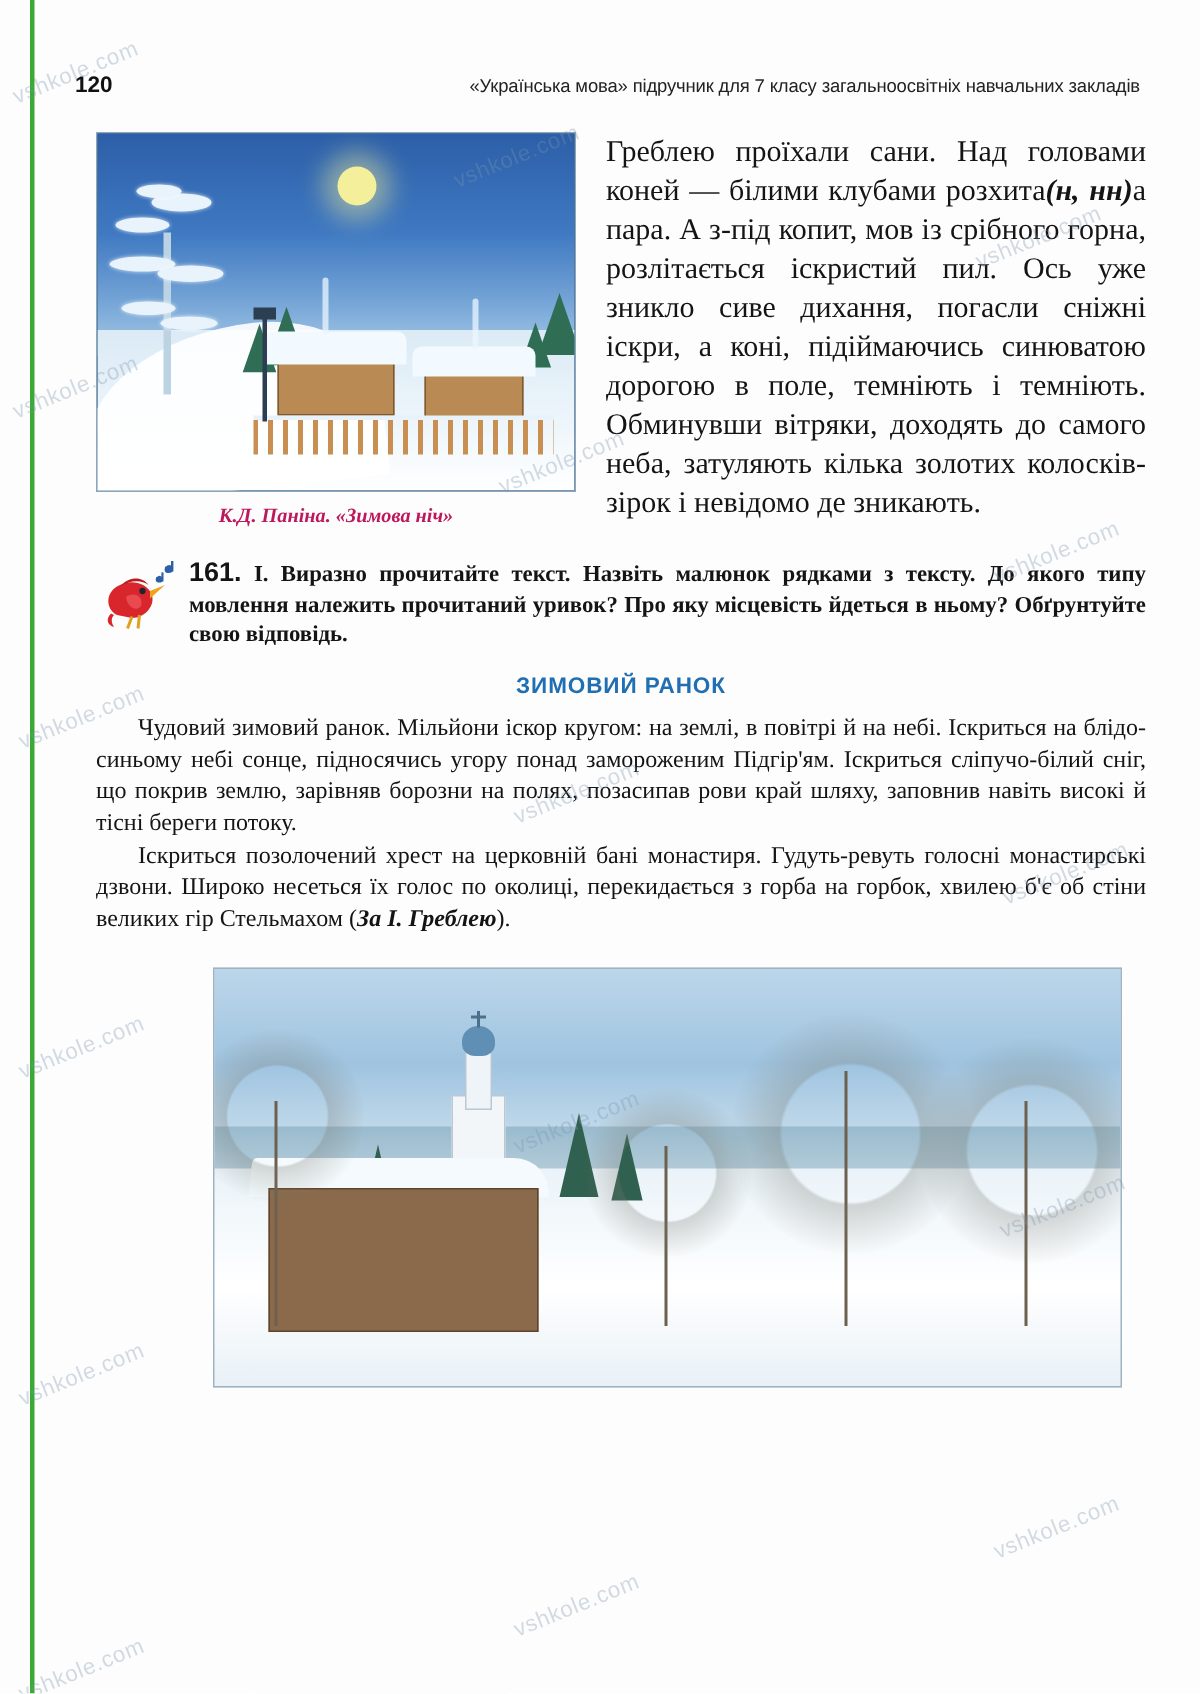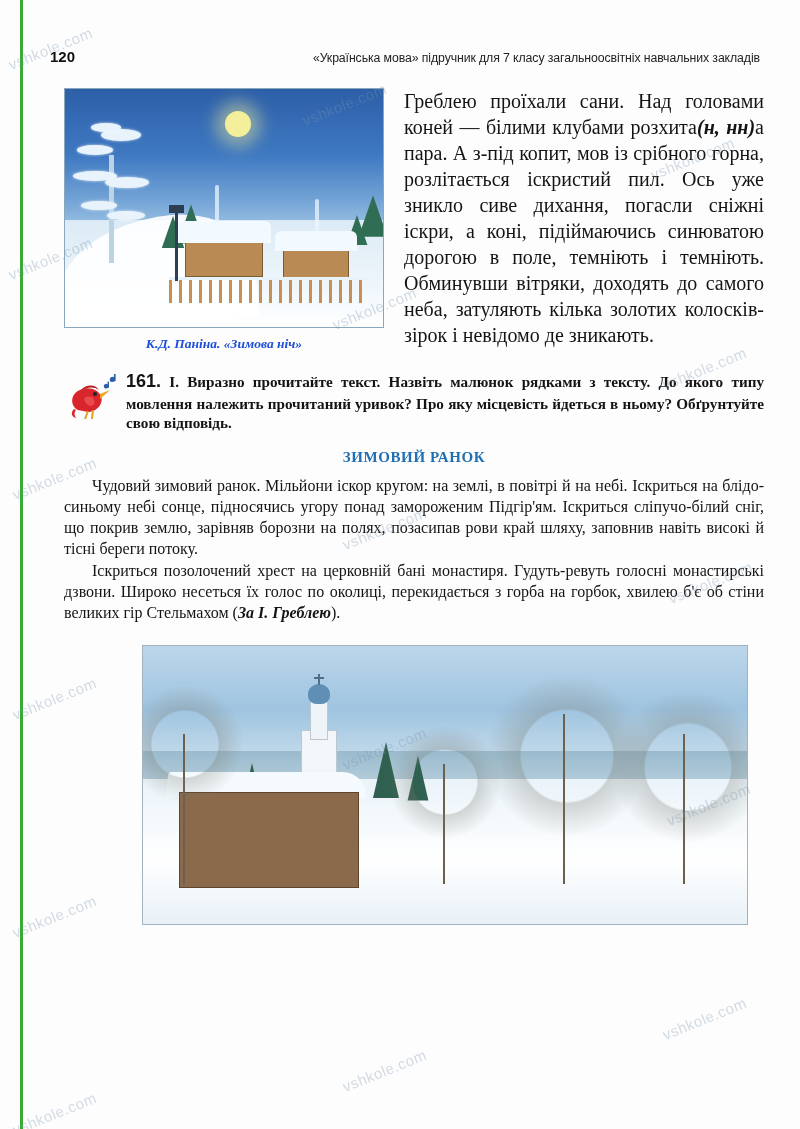--- a/index.html
+++ b/index.html
@@ -68,21 +68,21 @@
     overflow: hidden;
     position: relative;
     background: #1d3f73;
   }
   .fig-caption {
     text-align: center;
     font-size: 13.5px;
     font-style: italic;
     font-weight: bold;
     margin-top: 8px;
-    color: #1d4ed8;
+    color: #be185d;
     font-family: "Liberation Serif", serif;
   }
   .top-text {
     flex: 1;
     font-size: 20px;
     line-height: 1.30;
     text-align: justify;
     hyphens: none;
   }
   .top-text p { margin: 0; text-indent: 0; }
@@ -109,21 +109,21 @@
   .ex-num {
     font-family: "Liberation Sans", sans-serif;
     font-weight: bold;
     font-size: 18px;
   }
   .ex-task { font-weight: bold; }
 
   .poem-title {
     text-align: center;
     color: #1f6fb2;
-    font-family: Liberation Serif, serif;
+    font-family: Liberation Sans, sans-serif;
     font-weight: bold;
     font-size: 15px;
     letter-spacing: 0.6px;
     margin: 16px 0 9px 0;
   }
   .body-text {
     font-size: 16px;
     line-height: 1.315;
     text-align: justify;
   }

